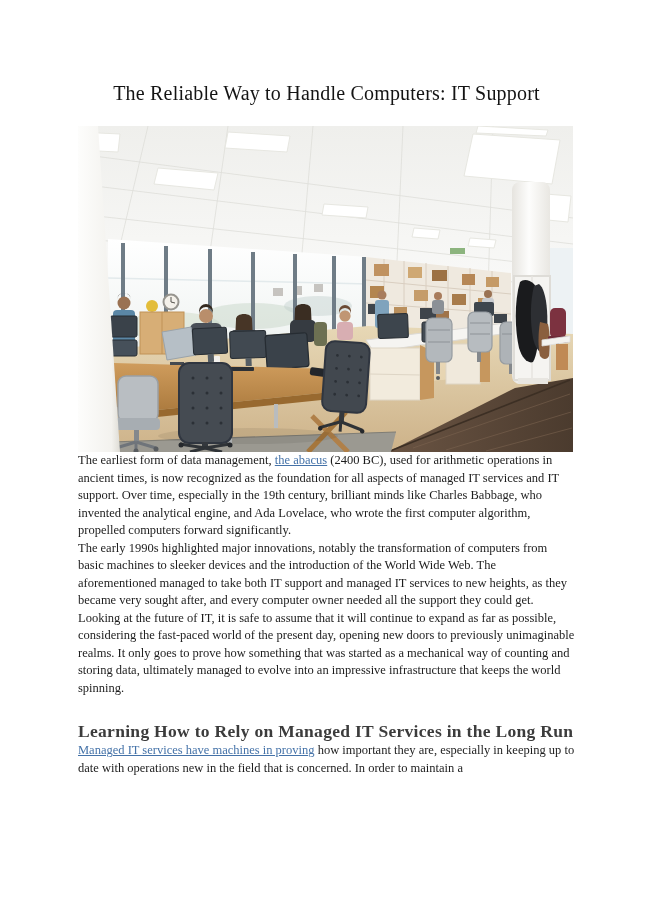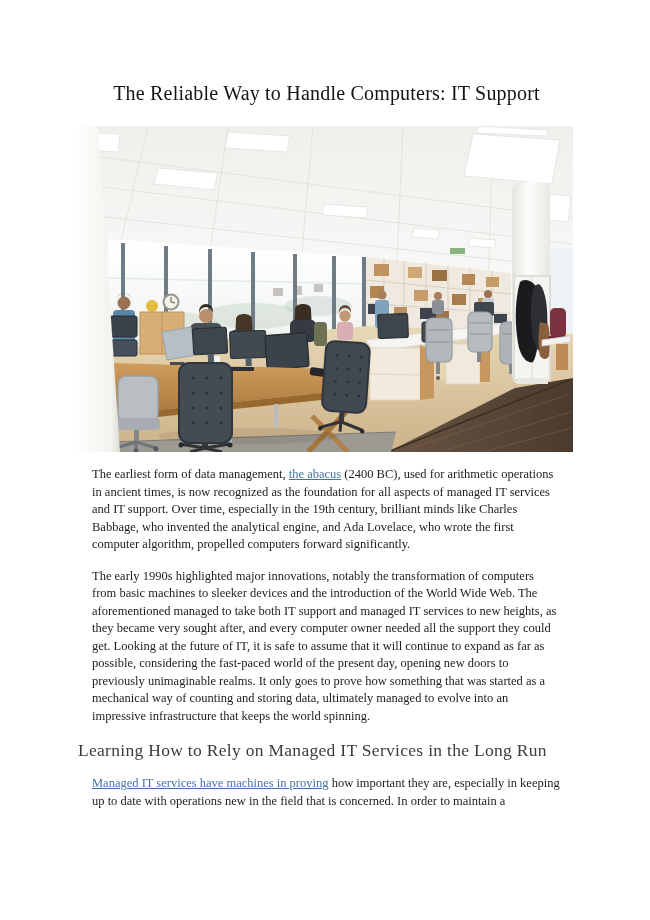--- a/index.html
+++ b/index.html
@@ -29,37 +29,37 @@
     white-space: nowrap;
   }
   figure.photo {
     margin: 20px 0 0 0;
     width: 495px;
     height: 326px;
     overflow: hidden;
   }
   figure.photo svg { display: block; }
   p.body-text {
-    margin: 14px;
+    margin: 0;
     font-size: 12.5px;
     line-height: 17.5px;
     color: #1c1c1c;
   }
   .p1 { margin-top: 18px; }
   .p2 { margin-top: 20px; }
   .p3 { margin-top: 13px; }
   a.doc-link {
     color: #4472a8;
     text-decoration: underline;
     cursor: pointer;
   }
   h2.section-heading {
-    margin: 11px 0 0 0;
+    margin: 23px 0 0 0;
     font-size: 17.5px;
-    font-weight: 400;
+    font-weight: 700;
     color: #3c3c3c;
     letter-spacing: 0.3px;
     line-height: 22px;
     white-space: nowrap;
   }
 </style>
 </head>
 <body>
 
 <div class="page">

